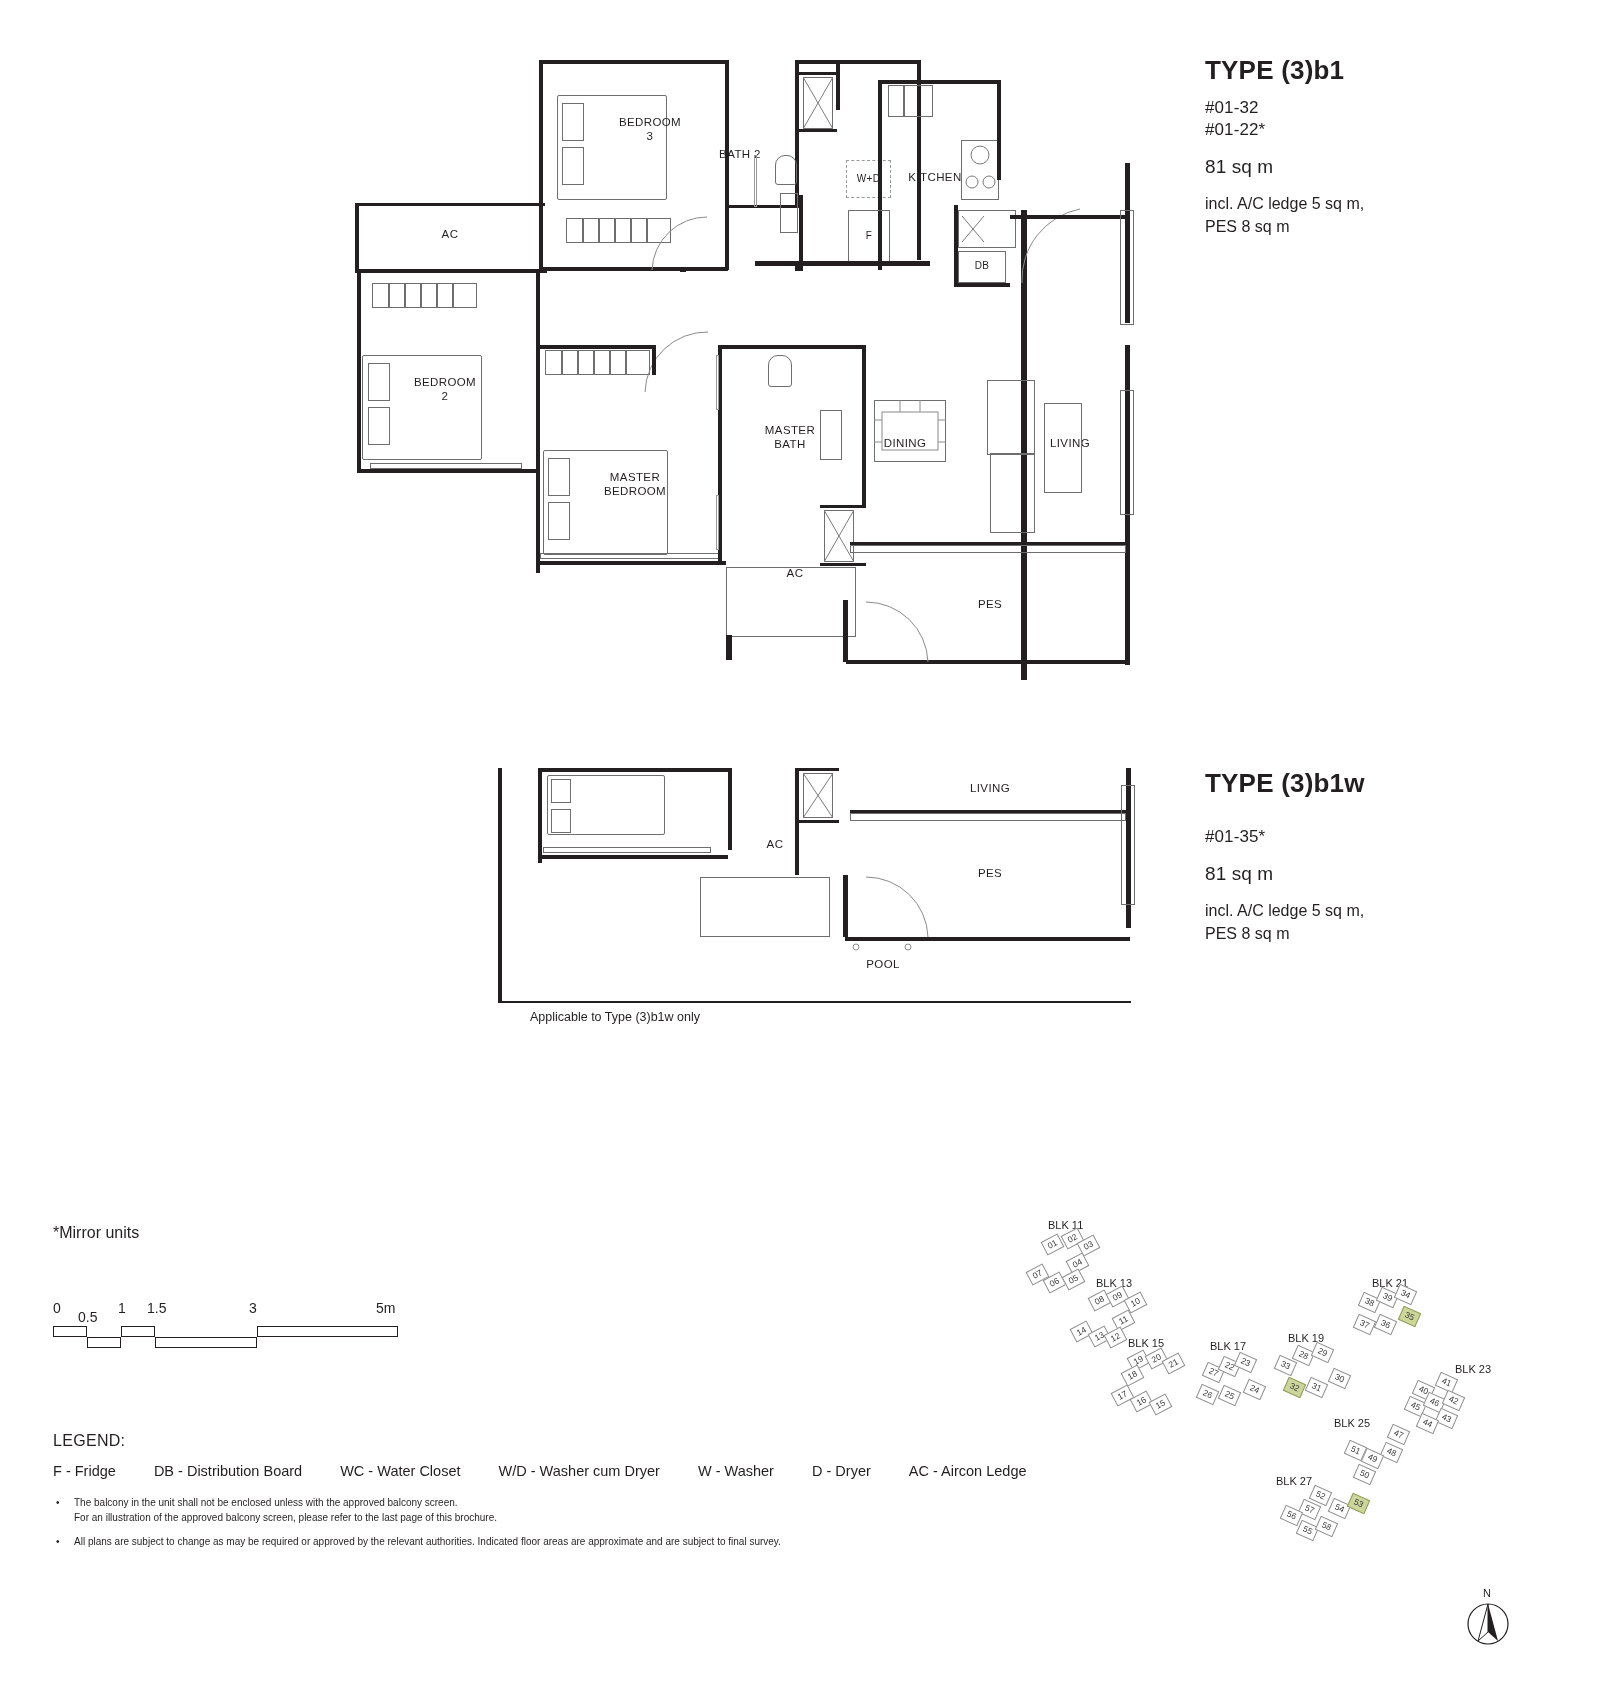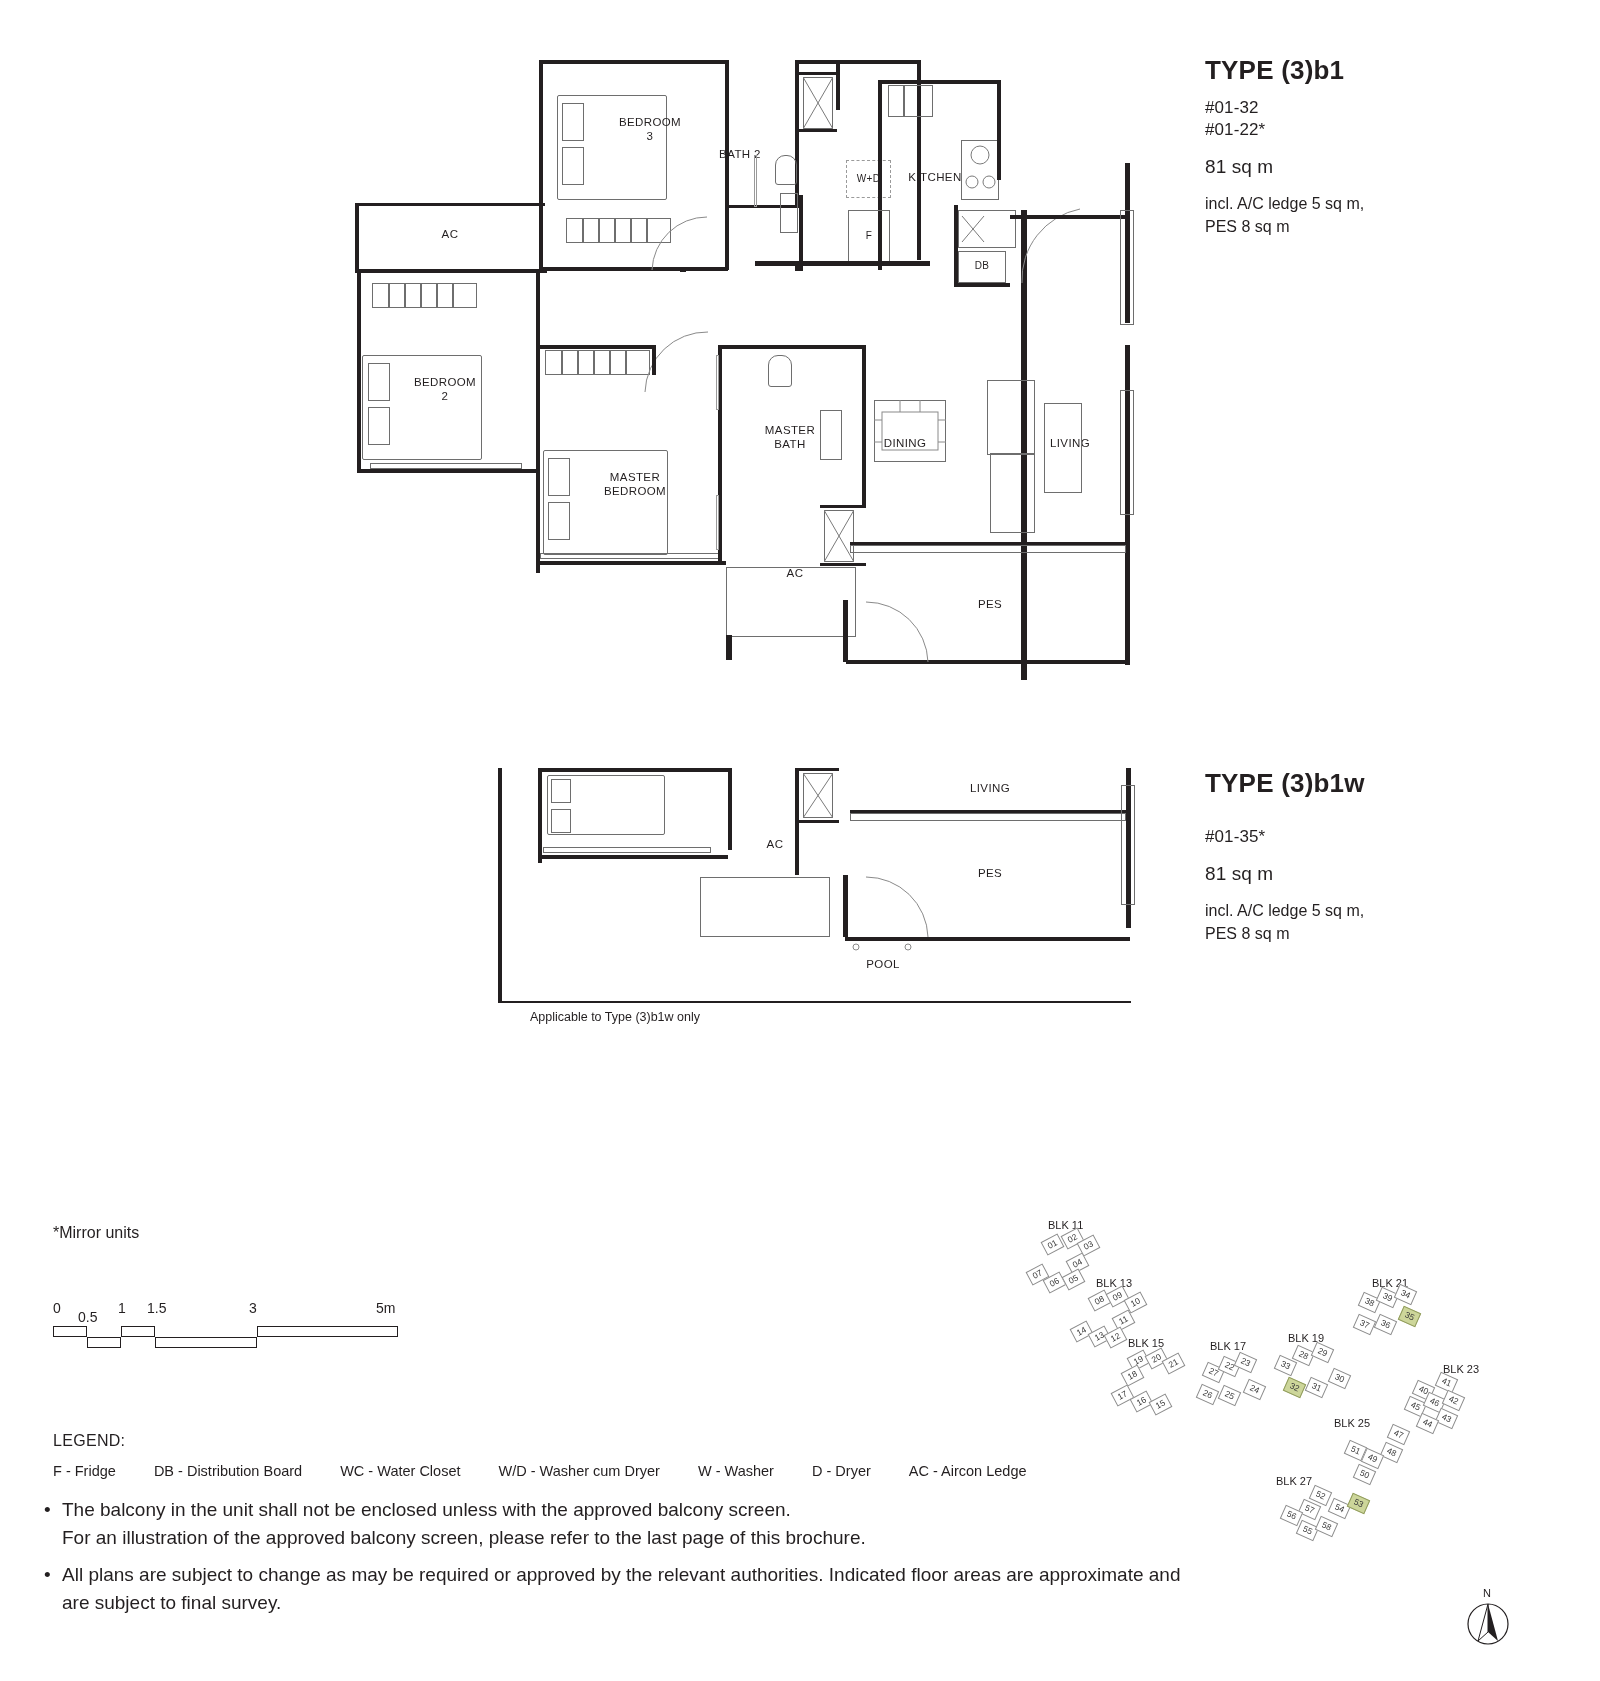--- a/index.html
+++ b/index.html
@@ -37,21 +37,21 @@
   .scale-nums { position:relative; height:20px; width:400px; font-size:14px; }
   .scale-nums span { position:absolute; top:0; }
   .scale-bar { position:relative; width:345px; height:22px; margin-top:6px; }
   .scale-bar .seg { position:absolute; border:1px solid #231f20; }
 
   
   .mirror { position:absolute; left:53px; top:1224px; font-size:16px; }
   .legend-title { position:absolute; left:53px; top:1432px; font-size:16px; letter-spacing:.3px; }
   .legend-items { position:absolute; left:53px; top:1463px; font-size:14.5px; width:1100px; }
   .legend-items span { display:inline-block; margin-right:34px; white-space:nowrap; }
-  .notes { position:absolute; left:40px; top:1496px; font-size:19px; width:1150px; }
+  .notes { position:absolute; left:52px; top:1496px; font-size:10px; width:1150px; }
   .note { position:relative; padding-left:22px; margin-bottom:10px; line-height:1.45; }
   .note:before { content:"•"; position:absolute; left:4px; top:0; }
 
   
   .site { position:absolute; left:1010px; top:1205px; width:560px; height:450px; }
   .blk-label { position:absolute; font-size:11px; color:#231f20; white-space:nowrap; }
   .unit {
     position:absolute; border:1px solid #8c8c8c; background:#fff;
     font-size:8.5px; color:#3a3a3a; text-align:center;
     line-height:1; display:flex; align-items:center; justify-content:center;
@@ -352,21 +352,21 @@
   </div>
 
   <div class="site">
     <div id="site-blocks">
         <div class="blk-label" style="left: 38px; top: 14px;">BLK 11</div>
         <div class="blk-label" style="left: 86px; top: 72px;">BLK 13</div>
         <div class="blk-label" style="left: 118px; top: 132px;">BLK 15</div>
         <div class="blk-label" style="left: 200px; top: 135px;">BLK 17</div>
         <div class="blk-label" style="left: 278px; top: 127px;">BLK 19</div>
         <div class="blk-label" style="left: 362px; top: 72px;">BLK 21</div>
-        <div class="blk-label" style="left: 385px; top: 158px; padding-left: 48px;">BLK 23</div>
+        <div class="blk-label" style="left: 397px; top: 158px; padding-left: 48px;">BLK 23</div>
         <div class="blk-label" style="left: 324px; top: 212px;">BLK 25</div>
         <div class="blk-label" style="left: 266px; top: 270px;">BLK 27</div>
       </div>
     <div id="site-units">
         <div class="unit" style="left: 33px; top: 32px; width: 19px; height: 15px; transform: rotate(-28deg);">01</div>
         <div class="unit" style="left: 53px; top: 26px; width: 19px; height: 15px; transform: rotate(-28deg);">02</div>
         <div class="unit" style="left: 69px; top: 33px; width: 19px; height: 15px; transform: rotate(-28deg);">03</div>
         <div class="unit" style="left: 58px; top: 51px; width: 19px; height: 15px; transform: rotate(-28deg);">04</div>
         <div class="unit" style="left: 18px; top: 62px; width: 19px; height: 15px; transform: rotate(-28deg);">07</div>
         <div class="unit" style="left: 35px; top: 70px; width: 19px; height: 15px; transform: rotate(-28deg);">06</div>

